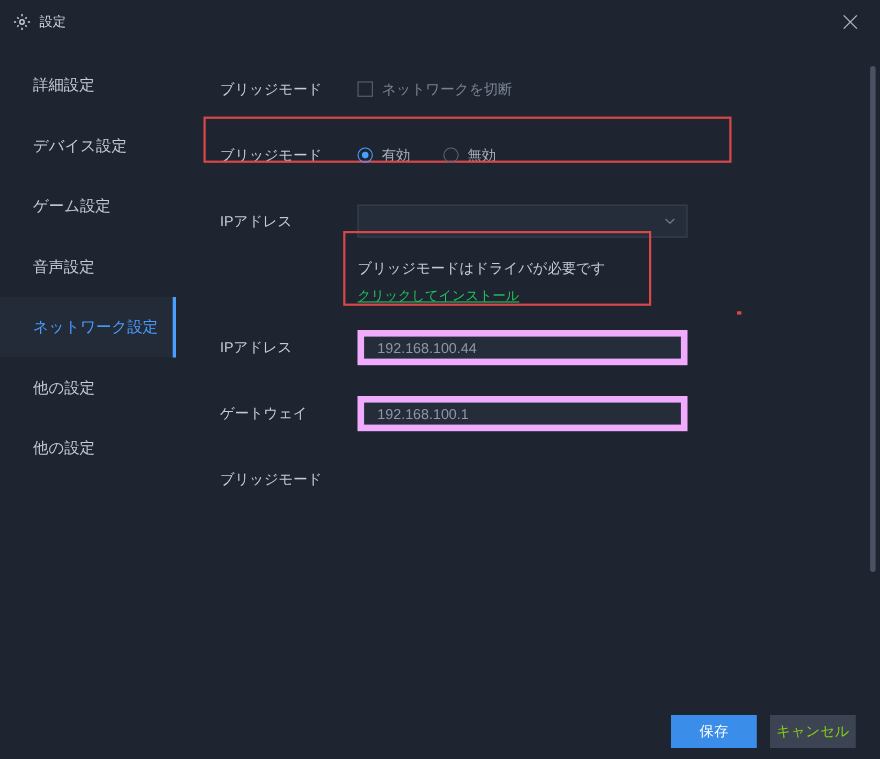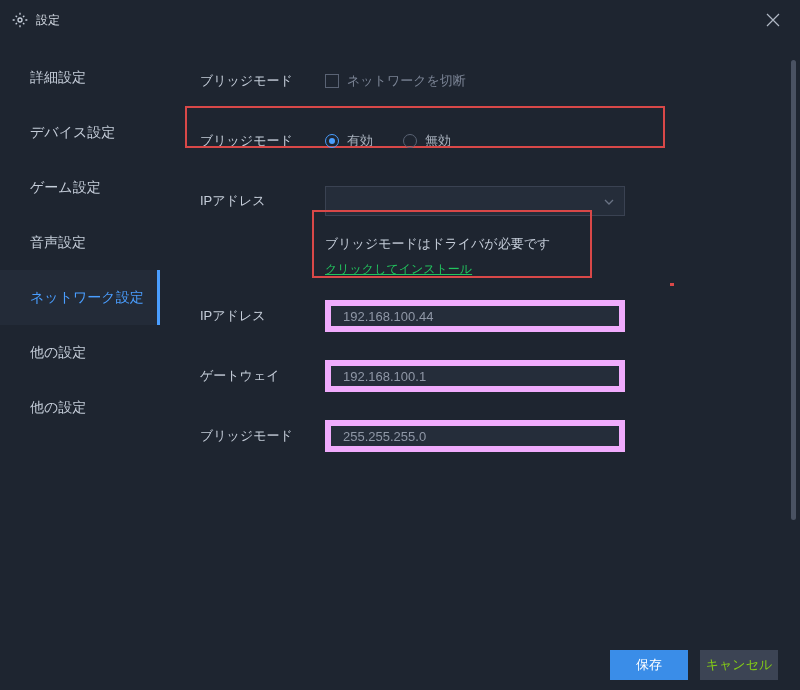--- a/index.html
+++ b/index.html
@@ -264,21 +264,20 @@
       <input class="text-input" value="192.168.100.44" style="">
     </div>
 
     <div class="row">
       <div class="row-label">ゲートウェイ</div>
       <input class="text-input" value="192.168.100.1" style="">
     </div>
 
     <div class="row">
       <div class="row-label">ブリッジモード</div>
-      <input class="text-input" value="255.255.255.0" style="">
     </div>
 
     <div class="scrollbar"></div>
   </div>
 </div>
 
 <div class="footer">
   <div class="btn btn-primary">
       <span>保存</span>
     </div>

